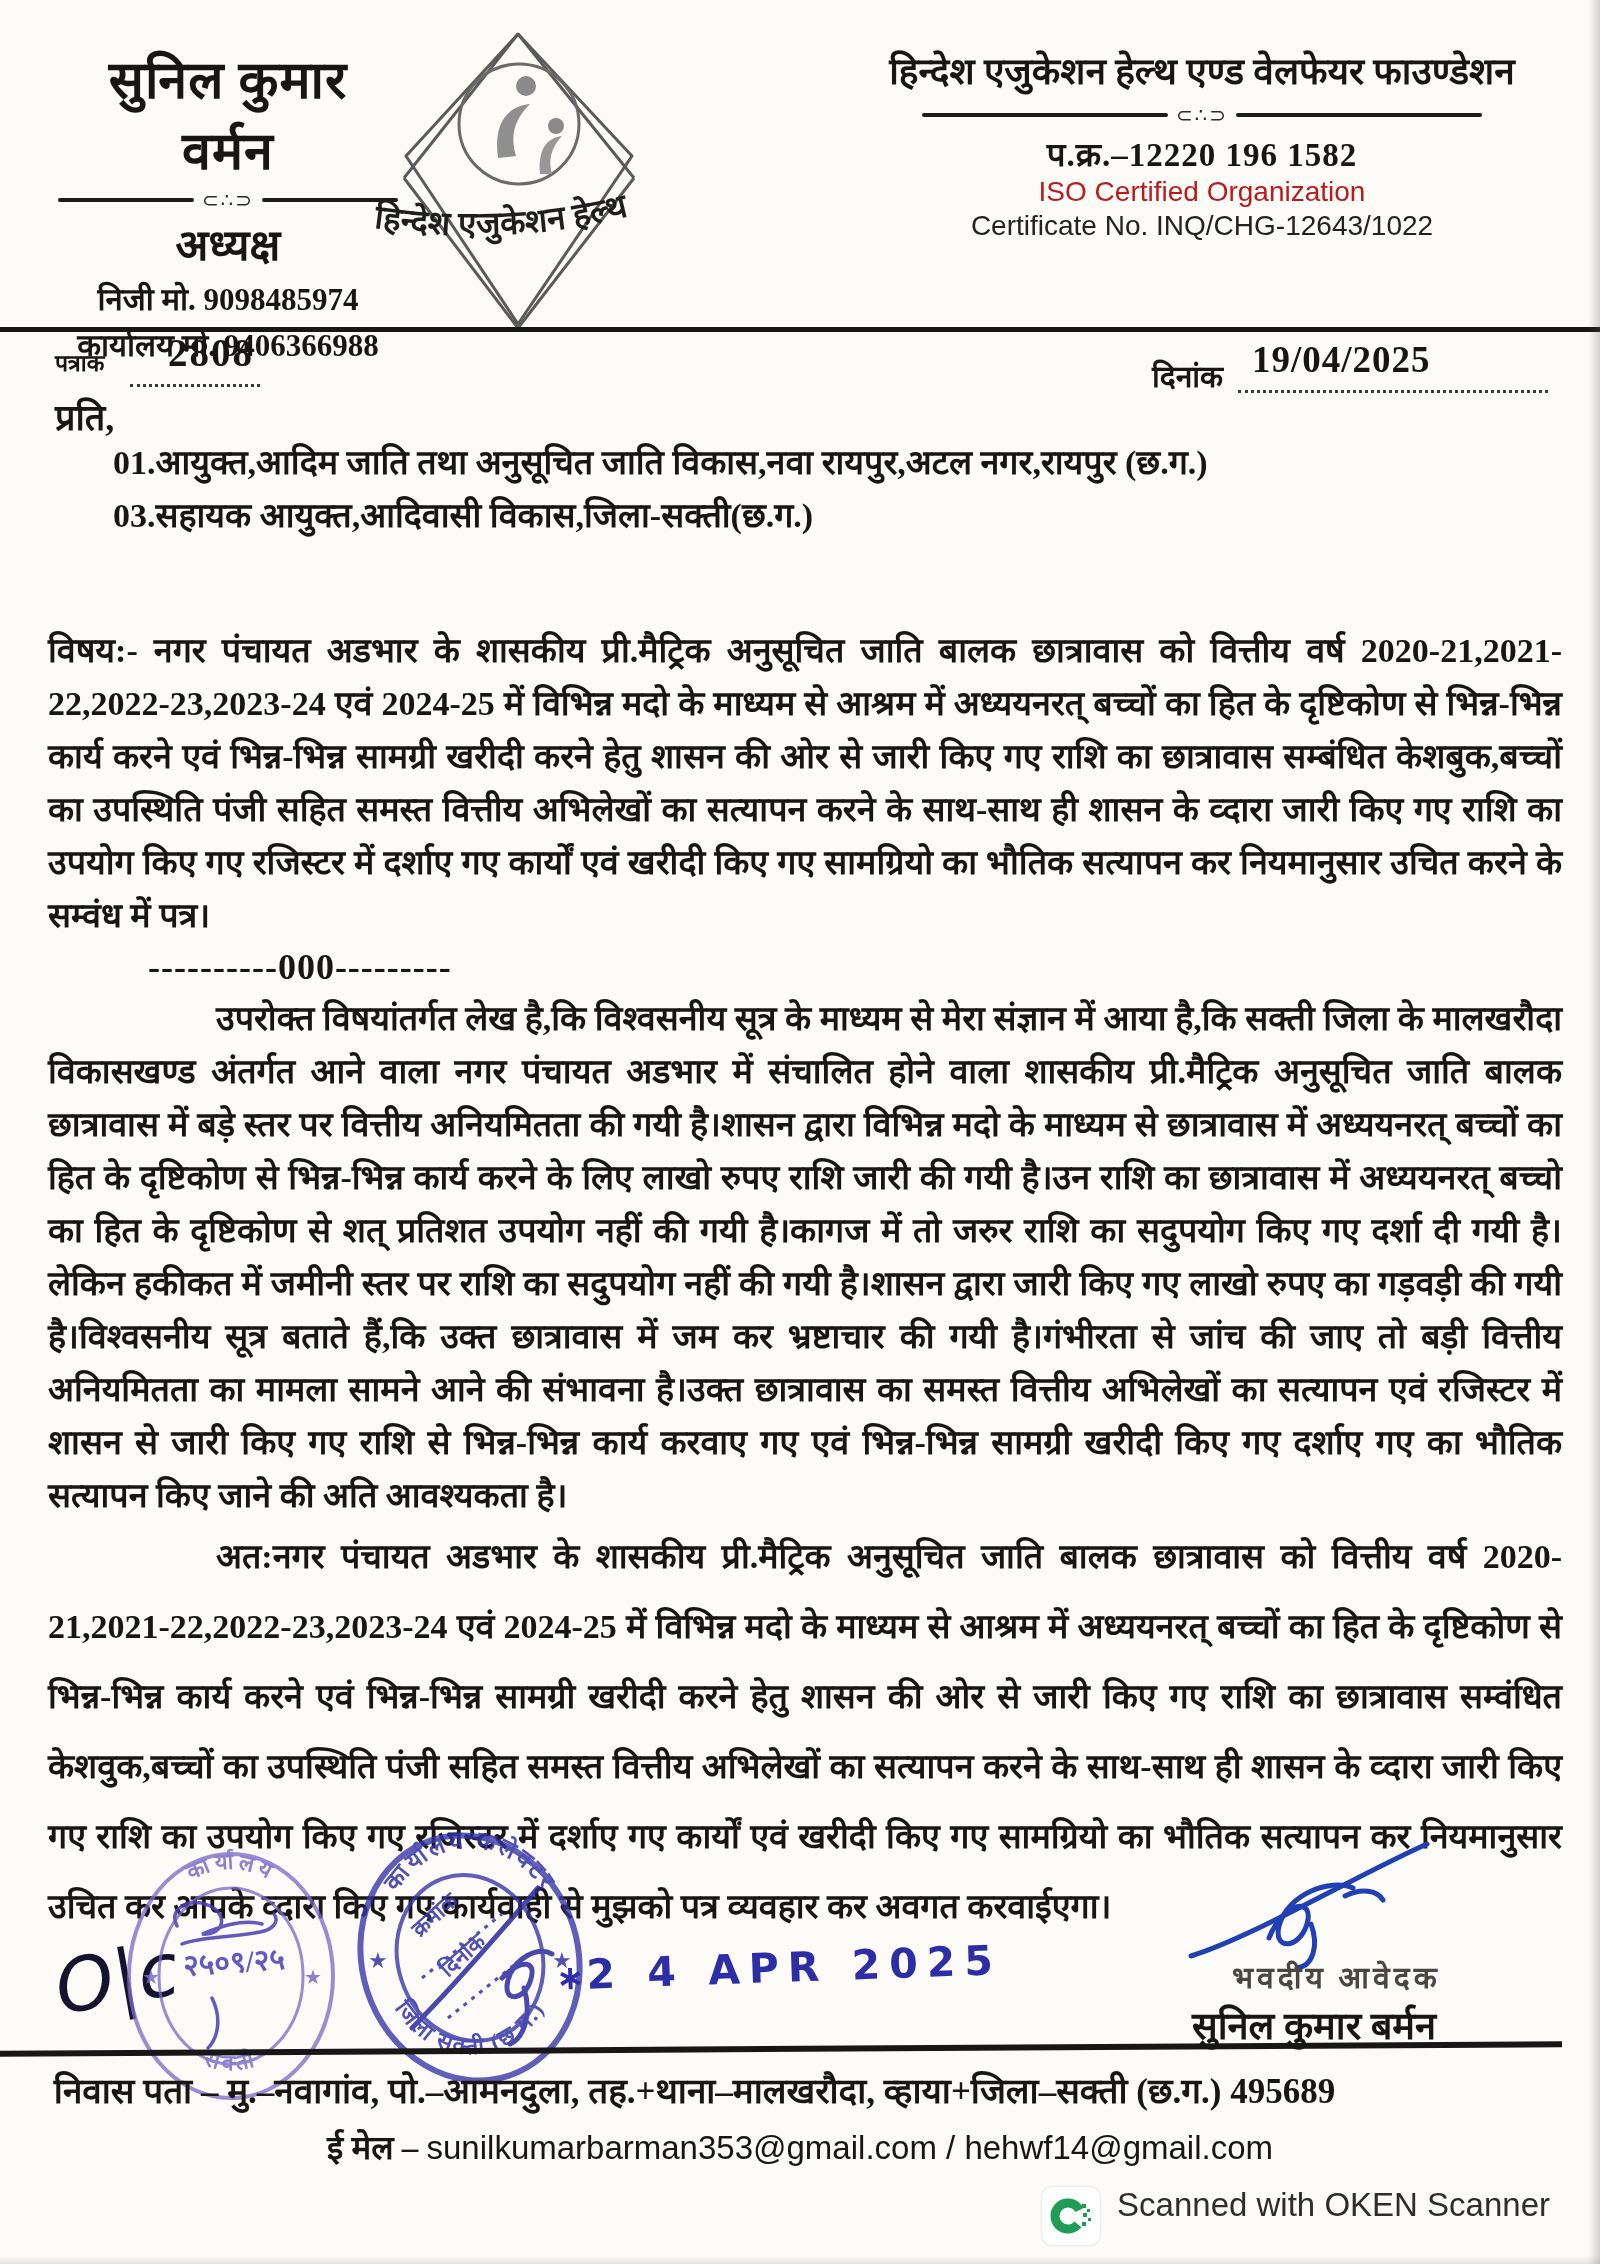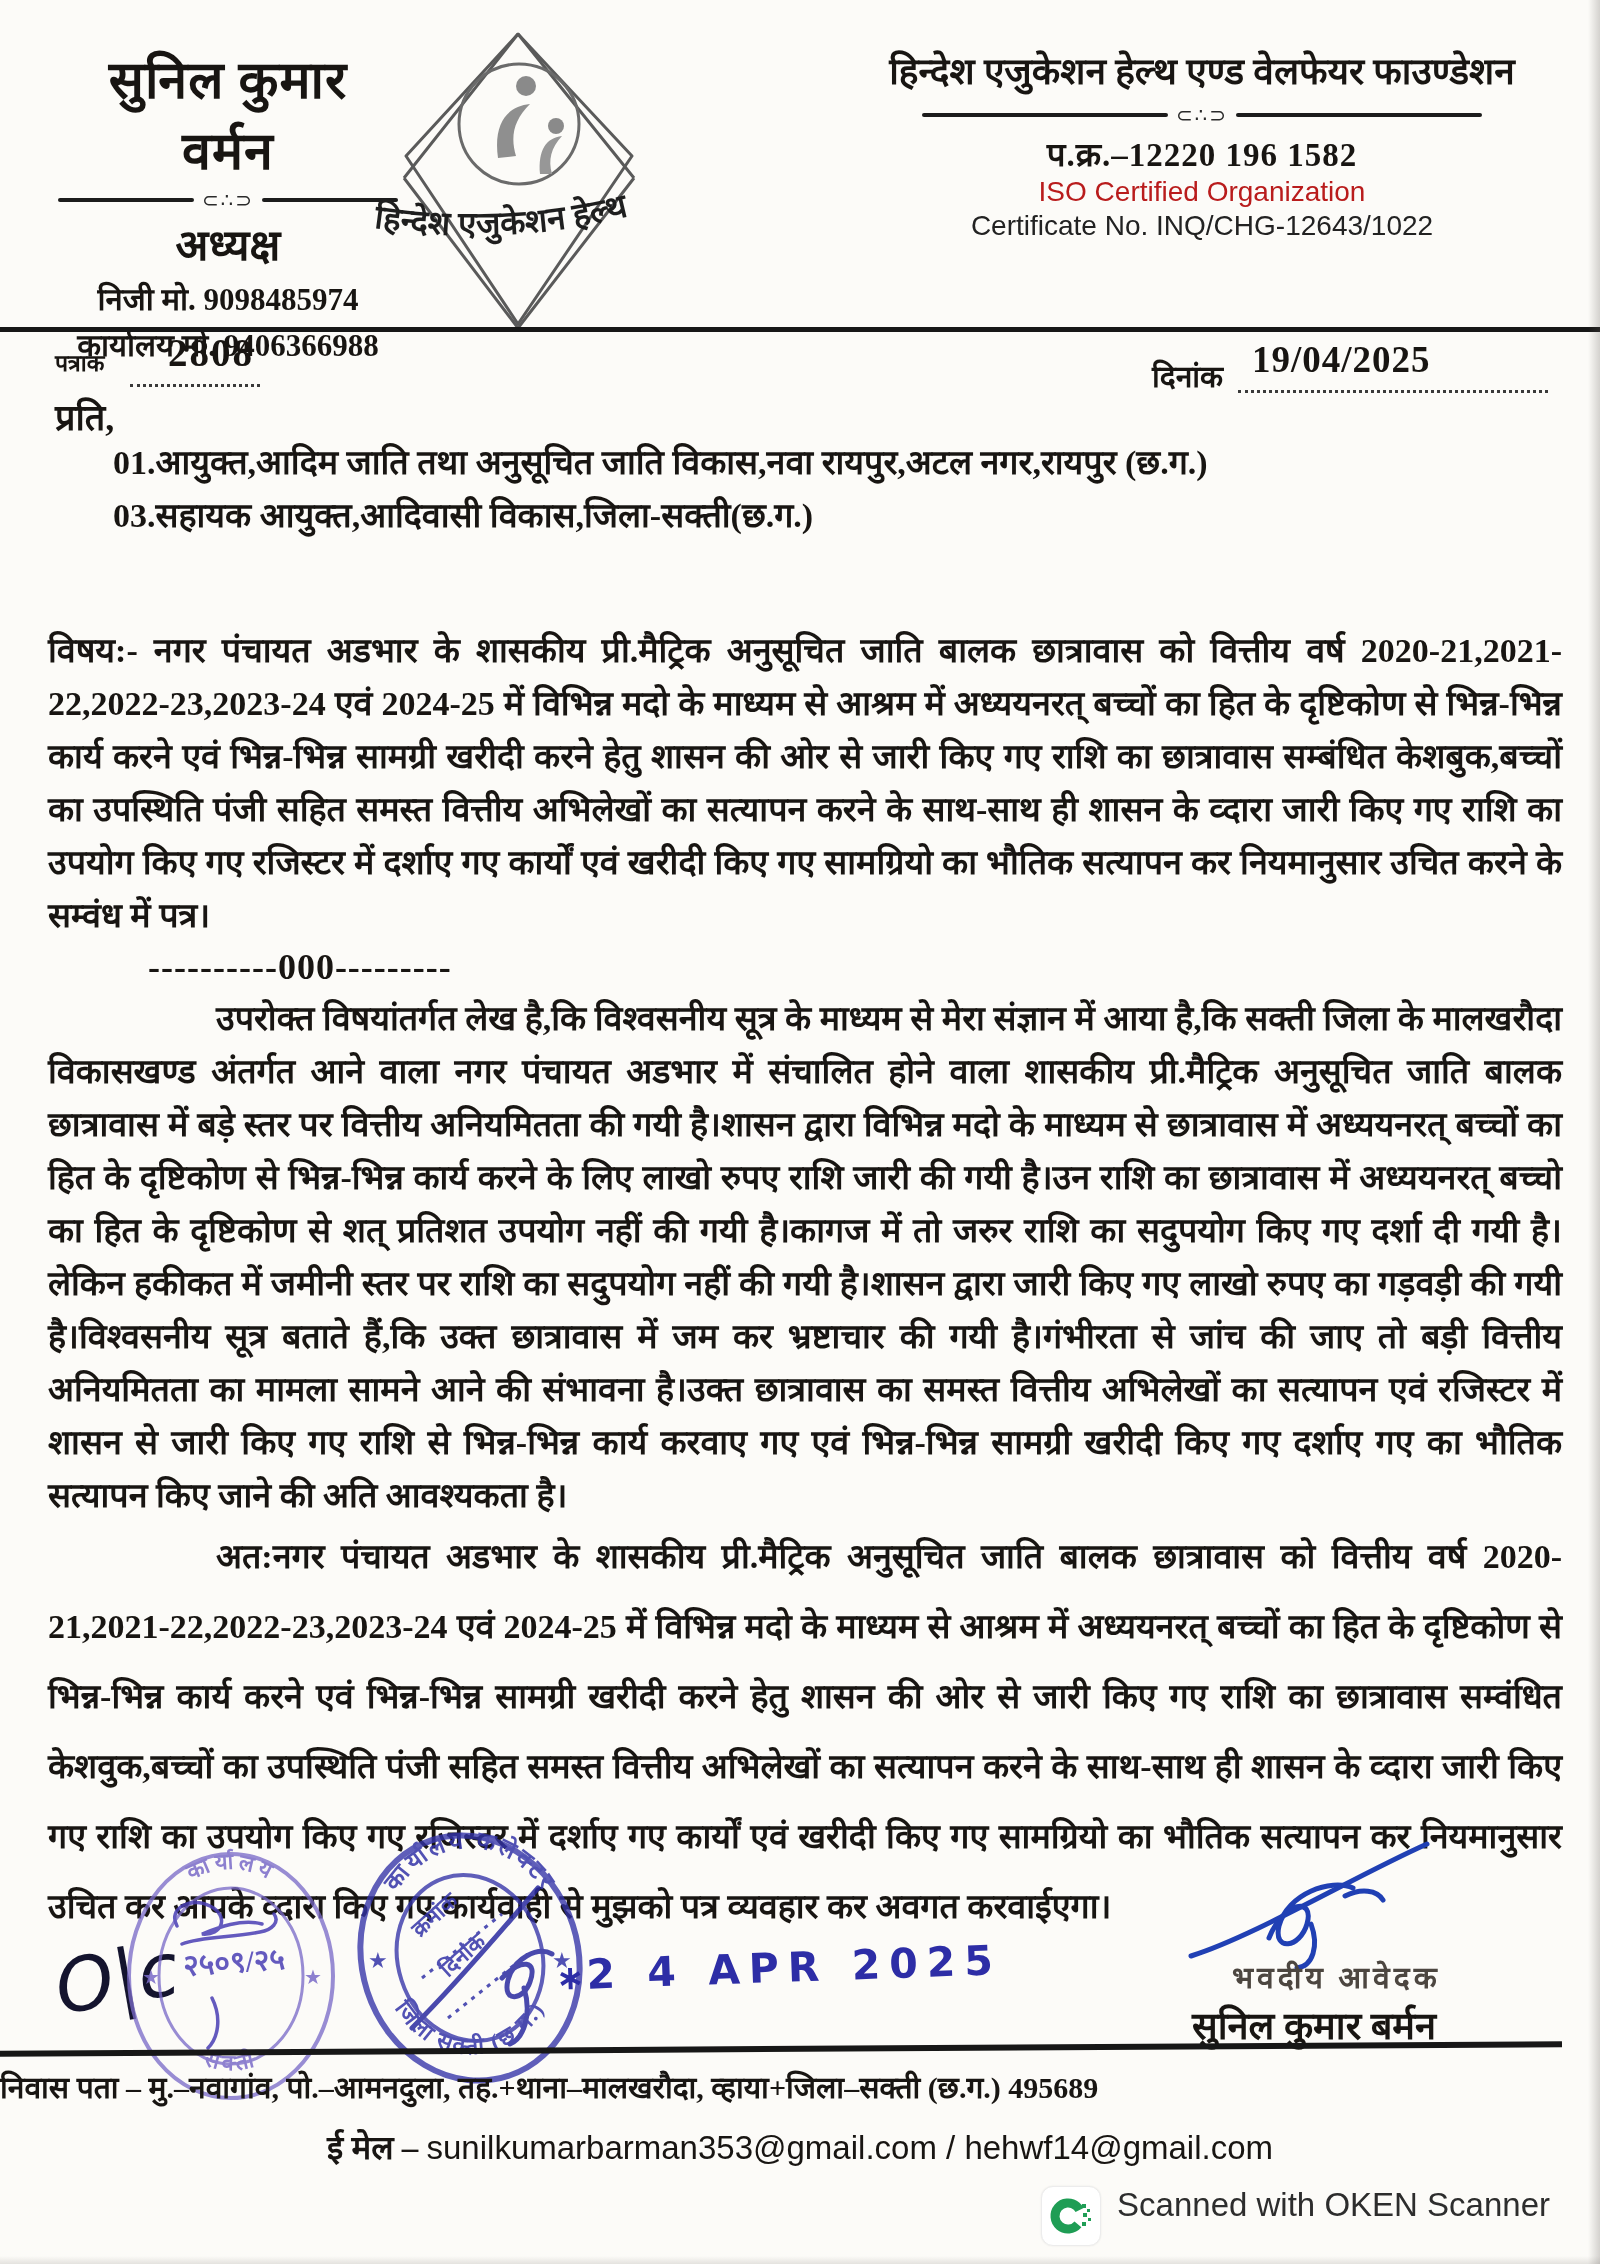--- a/index.html
+++ b/index.html
@@ -62,22 +62,22 @@
   .stamp-right{left:352px;top:1828px;}
   .datestamp{position:absolute;left:556px;top:1944px;font-size:41px;font-weight:bold;
     color:#2d2da6;font-family:"DejaVu Sans",sans-serif;letter-spacing:9px;transform:rotate(-2deg);white-space:nowrap;}
   .datestamp .star{font-size:34px;letter-spacing:2px;}
   .sig-right{position:absolute;left:1185px;top:1838px;}
   .closing{position:absolute;left:1232px;top:1956px;font-size:30px;font-weight:600;color:#4c4640;letter-spacing:4px;}
   .sender-name{position:absolute;left:1192px;top:1998px;font-size:38px;font-weight:bold;white-space:nowrap;}
 
   
   .rule2{position:absolute;left:0px;top:2046px;width:1562px;height:6px;background:#171717;transform:rotate(-0.35deg);}
-  .footer-address{position:absolute;left:0;top:2066px;width:1389px;
-    font-size:30px;font-weight:600;white-space:nowrap;}
+  .footer-address{position:absolute;left:0;top:2066px;width:1389px;text-align:center;
+    font-size:35px;font-weight:600;white-space:nowrap;}
   .footer-email{position:absolute;left:0;top:2124px;width:1600px;text-align:center;font-size:33px;font-weight:600;}
   .footer-email .latin{font-family:"Liberation Sans","DejaVu Sans",sans-serif;font-weight:400;}
 
   .oken{position:absolute;right:50px;top:2186px;display:flex;align-items:flex-start;gap:16px;}
   .oken-logo{width:58px;height:58px;background:#ffffff;border:1px solid #ececec;border-radius:12px;
     display:flex;align-items:center;justify-content:center;box-shadow:0 0 2px rgba(0,0,0,.08);}
   .oken-label{font-size:33px;color:#2d2d2d;font-family:"Liberation Sans","DejaVu Sans",sans-serif;}
 </style>
 </head>
 <body>

